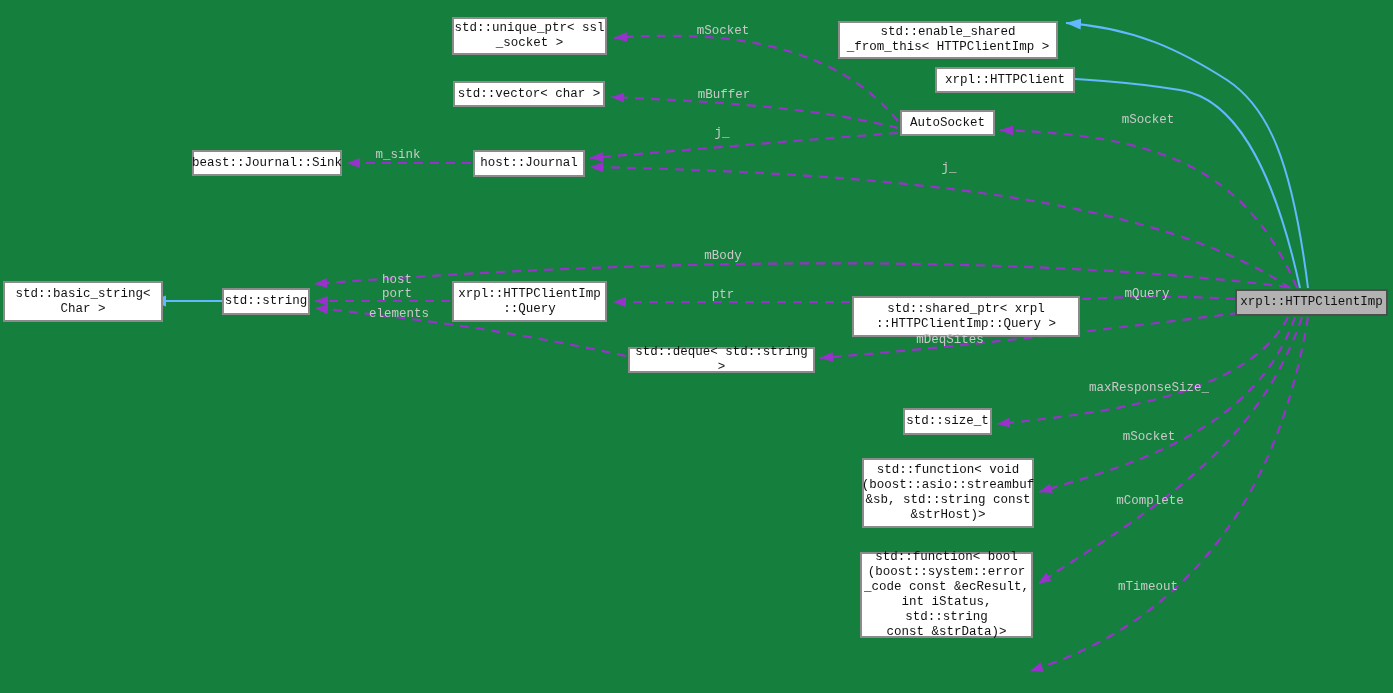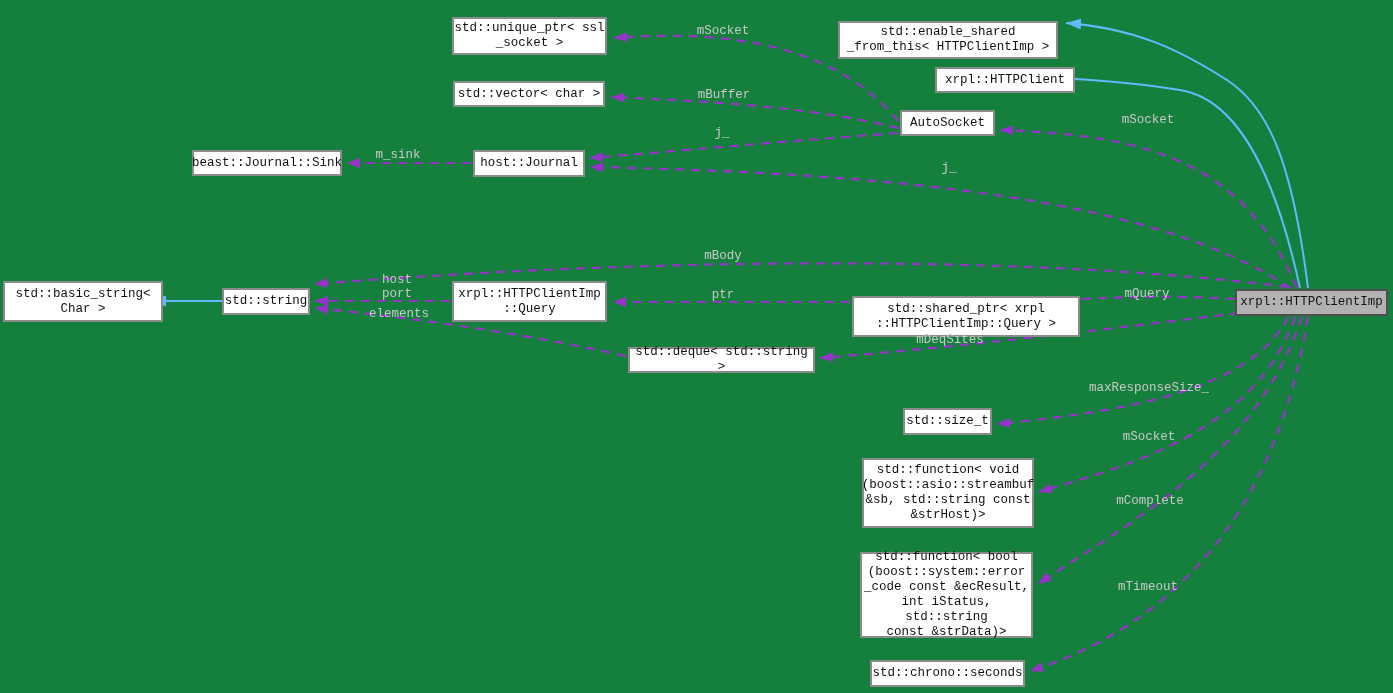--- a/index.html
+++ b/index.html
@@ -81,21 +81,20 @@
   <div class="node" style="left:903px;top:408px;width:89px;height:27px">std::size_t</div>
   <div class="node" style="left:860px;top:552px;width:173px;height:86px">std::function&lt; bool
 (boost::system::error
 _code const &amp;ecResult,
 int iStatus, std::string
 const &amp;strData)&gt;</div>
   <div class="node" style="left:862px;top:458px;width:172px;height:70px">std::function&lt; void
 (boost::asio::streambuf
 &amp;sb, std::string const
 &amp;strHost)&gt;</div>
-  <div class="node" style="left:870px;top:660px;width:155px;height:27px">std::chrono::seconds</div>
 
   <span class="elabel" style="left:723px;top:31px">mSocket</span>
   <span class="elabel" style="left:724px;top:95px">mBuffer</span>
   <span class="elabel" style="left:1148px;top:120px">mSocket</span>
   <span class="elabel" style="left:398px;top:155px">m_sink</span>
   <span class="elabel" style="left:722px;top:133px">j_</span>
   <span class="elabel" style="left:949px;top:168px">j_</span>
   <span class="elabel" style="left:397px;top:287px">host
 port</span>
   <span class="elabel" style="left:399px;top:314px">elements</span>

